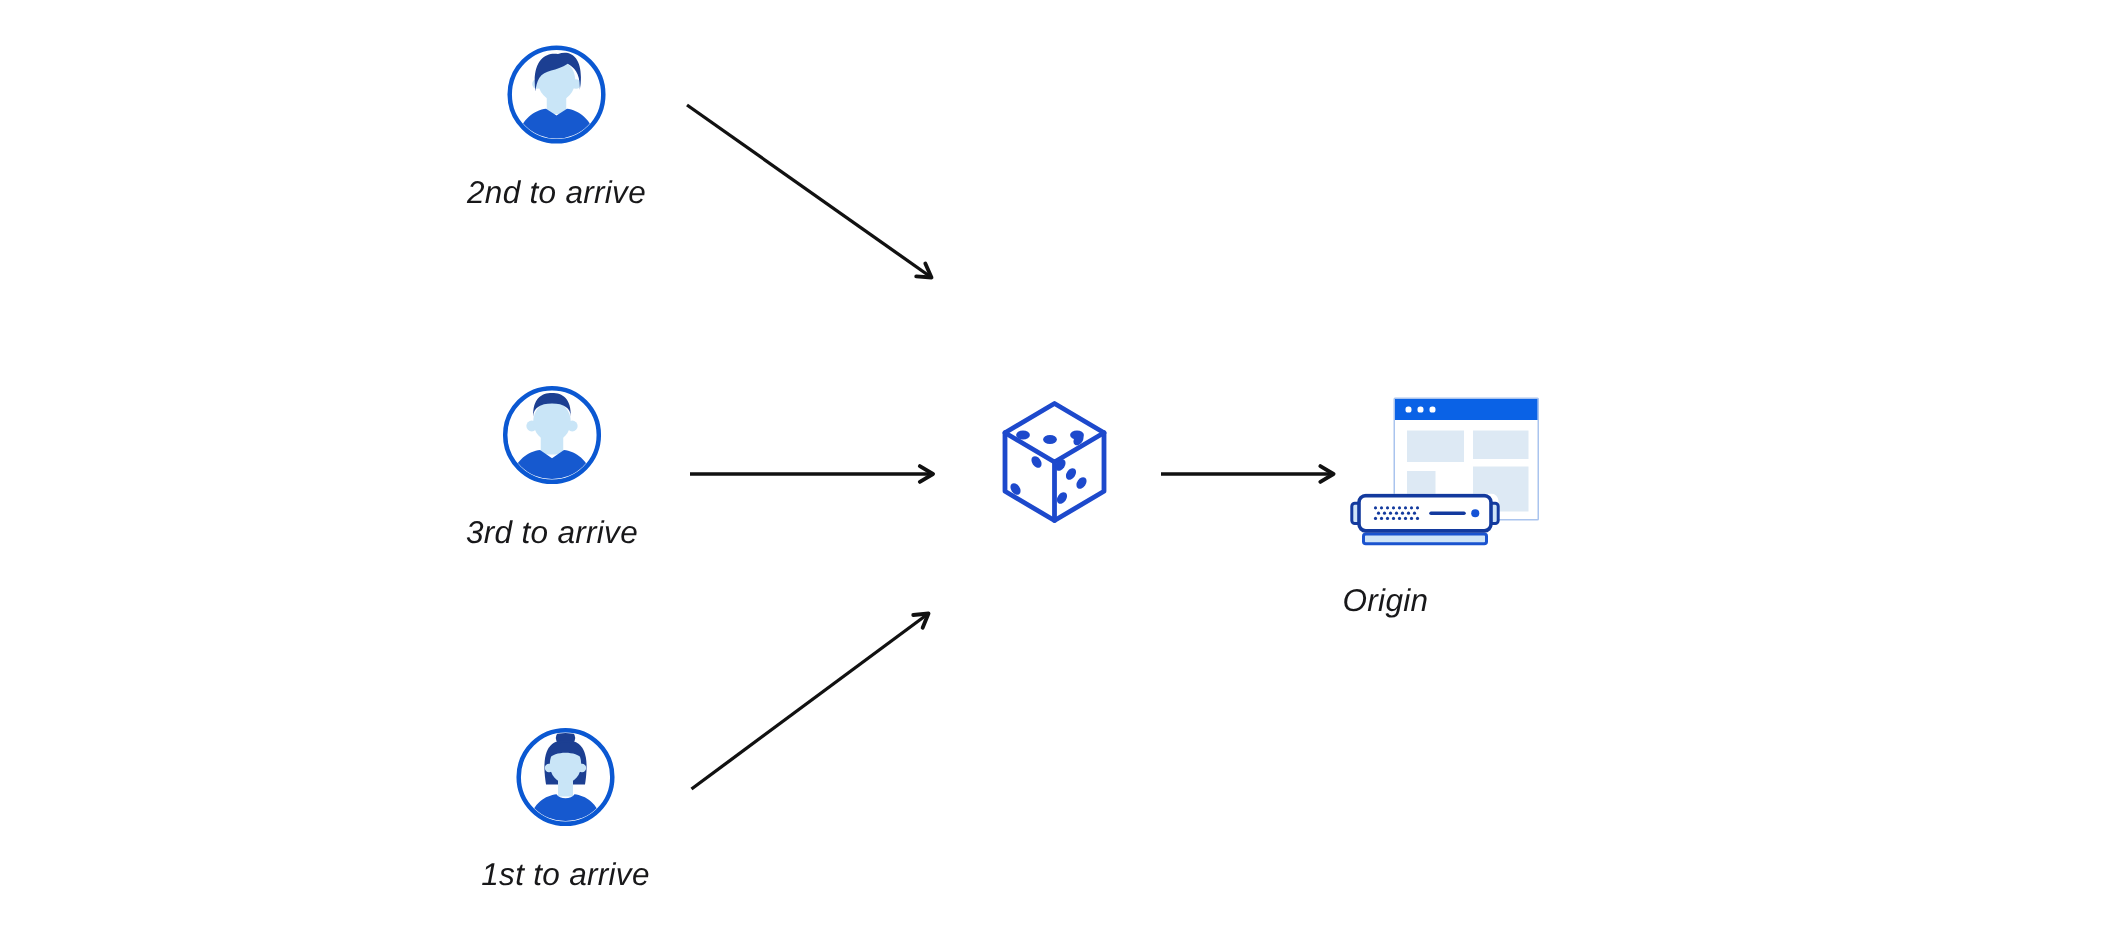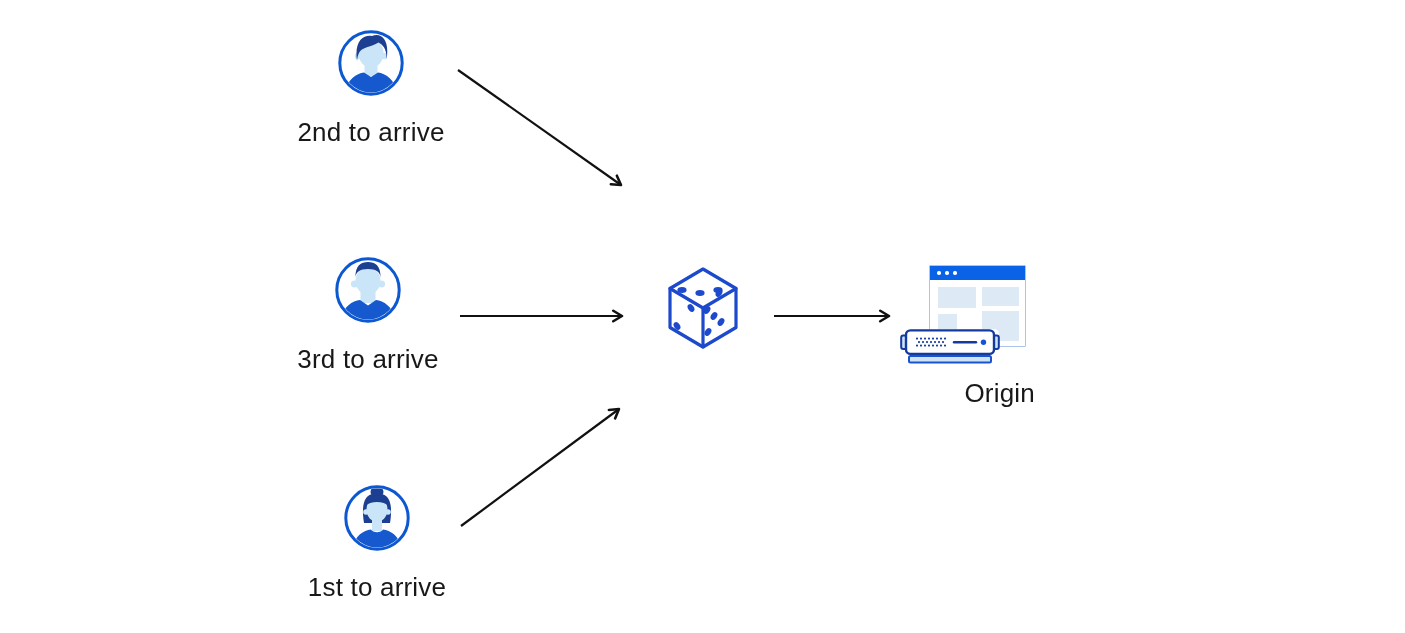--- a/index.html
+++ b/index.html
@@ -25,24 +25,25 @@
     background:#fff;
     overflow:hidden;
     font-family:"Liberation Sans","DejaVu Sans",sans-serif;
   }
   .client{position:absolute;width:150px;display:flex;flex-direction:column;align-items:center;}
   .client-2nd{left:296px;top:30px;}
   .client-3rd{left:293px;top:257px;}
   .client-1st{left:302px;top:485px;}
   .client-label,.origin-label{
     margin-top:21px;
-    font-size:26px;
+    font-size:21px;
     color:var(--label);
     letter-spacing:0.2px;
     white-space:nowrap;
+    font-style:italic;
   }
   .avatar-svg{display:block;width:66px;height:66px;}
   .dice{position:absolute;left:666px;top:266px;}
   .arrow-layer{position:absolute;left:0;top:0;width:1405px;height:633px;pointer-events:none;}
   .origin{position:absolute;left:895px;top:263px;width:140px;height:150px;}
   .browser-window{
     position:absolute;left:34px;top:2px;width:97px;height:82px;
     background:#fff;border:1.5px solid var(--window-border);border-radius:1px;
   }
   .titlebar{
@@ -50,21 +51,21 @@
     background:var(--titlebar);
     display:flex;align-items:center;gap:4.5px;padding-left:7px;
   }
   .titlebar .dot{width:3.5px;height:3.5px;border-radius:50%;background:#fff;}
   .pane{position:absolute;background:var(--panel);}
   .pane-1{left:8px;top:21px;width:38px;height:21px;}
   .pane-2{left:52px;top:21px;width:37px;height:19px;}
   .pane-3{left:8px;top:48px;width:19px;height:18px;}
   .pane-4{left:52px;top:45px;width:37px;height:30px;}
   .server{position:absolute;left:5px;top:66px;}
-  .origin-label{position:absolute;left:0;top:112px;width:140px;text-align:right;margin-top:3px;}
+  .origin-label{position:absolute;left:0;top:112px;width:140px;text-align:left;margin-top:14px;}
 </style>
 </head>
 <body>
 
 <div class="canvas">
 
   <svg class="arrow-layer" viewBox="0 0 1405 633">
     <defs>
       <marker id="arrowhead" markerUnits="userSpaceOnUse" markerWidth="14" markerHeight="14" viewBox="0 0 12 12" refX="9.5" refY="6" orient="auto">
         <path d="M2,1.5 L9.5,6 L2,10.5" fill="none" stroke="#111111" stroke-width="2.2" stroke-linecap="round" stroke-linejoin="round"></path>

